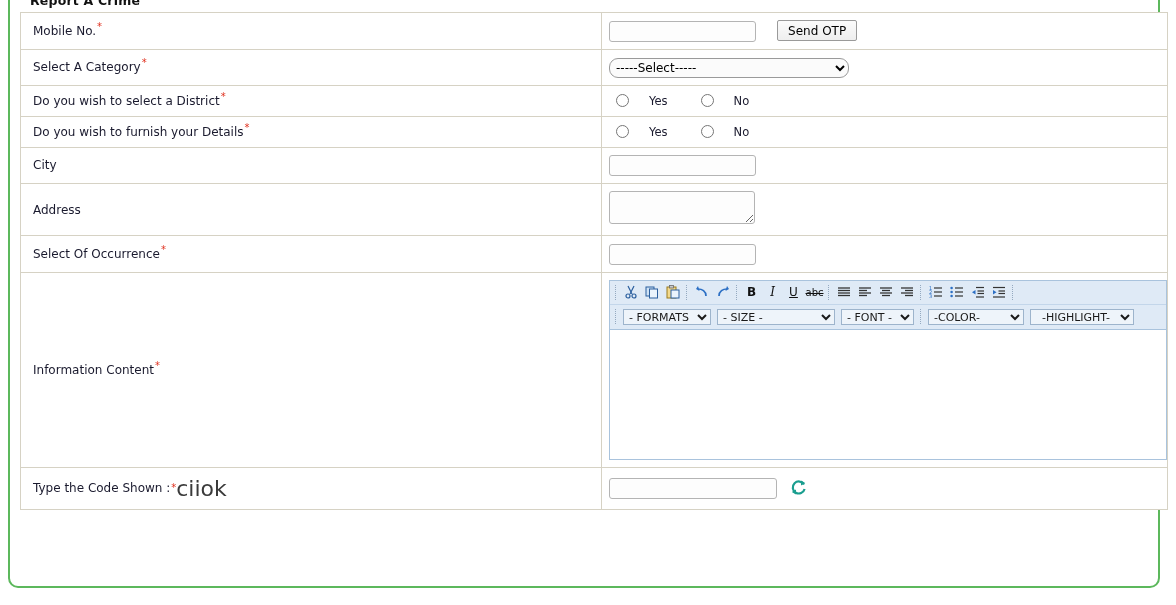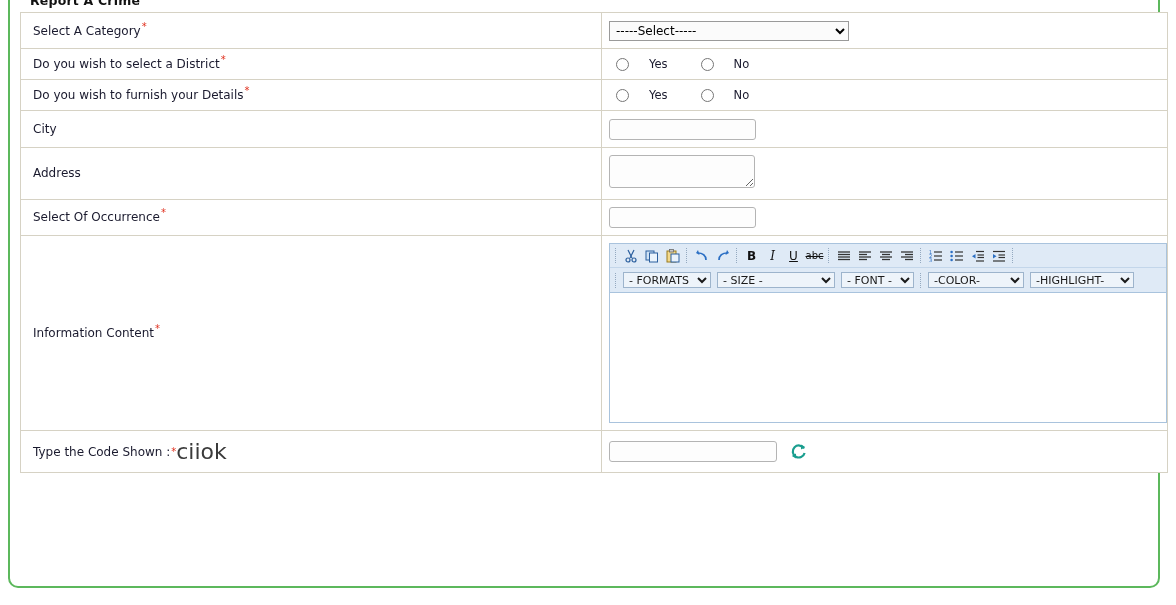--- a/index.html
+++ b/index.html
@@ -115,21 +115,21 @@
     border-radius: 2px;
     cursor: pointer;
     vertical-align: middle;
   }
   .sel {
     width: 240px;
     height: 20px;
     font-family: "DejaVu Sans", sans-serif;
     font-size: 12px;
     border: 1px solid #9a9a9a;
-    border-radius: 0;
+    border-radius: 9px;
     background: #fbfbfb;
     padding: 0 2px;
     color: #000;
     outline: none;
   }
 
   
   .radio-group { display: flex; align-items: center; gap: 20px; padding-left: 7px; }
   .radio-group input[type=radio] { margin: 0; width: 13px; height: 13px; }
   .radio-group label { font-size: 11.5px; color: #1a1a2e; margin-right: 13px; }
@@ -173,21 +173,21 @@
     font-size: 11px;
     color: #1a1a1a;
     margin: 0 3px;
     outline: none;
     padding: 0 1px;
   }
   .tb-sel.formats { width: 88px; }
   .tb-sel.size    { width: 118px; }
   .tb-sel.font    { width: 73px; }
   .tb-sel.color   { width: 96px; }
-  .tb-sel.hilite  { width: 104px; }
+  .tb-sel.hilite  { width: 104px; text-align: center; }
   .editor-body {
     height: 128px;
     background: #ffffff;
     border-top: 1px solid #ffffff;
     cursor: text;
   }
 
   
   .captcha-label-wrap { display: flex; align-items: center; }
   .captcha-text {
@@ -206,20 +206,29 @@
 </style>
 </head>
 <body>
 
 <fieldset class="crime-fieldset">
   <div class="crime-legend">Report A Crime</div>
 
   <table class="form-table">
     <tbody>
 
+      <tr>
+        <td class="label-cell">
+          <span>Mobile No.</span><span class="req">*</span>
+        </td>
+        <td class="field-cell">
+          <input class="txt" type="text" value="" style="">
+          <button class="btn-otp" type="button">Send OTP</button>
+        </td>
+      </tr>
 
       <tr>
         <td class="label-cell">
           <span>Select A Category</span><span class="req">*</span>
         </td>
         <td class="field-cell">
           <select class="sel">
             <option>-----Select-----</option>
           </select>
         </td>

